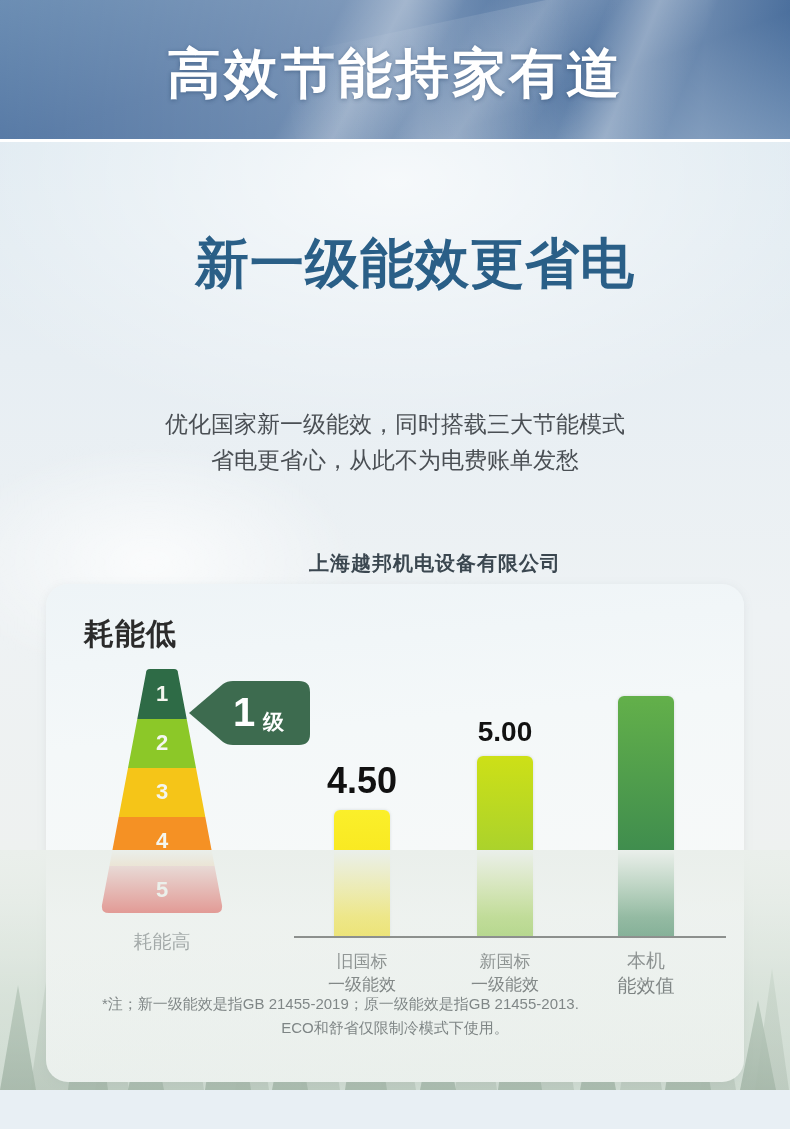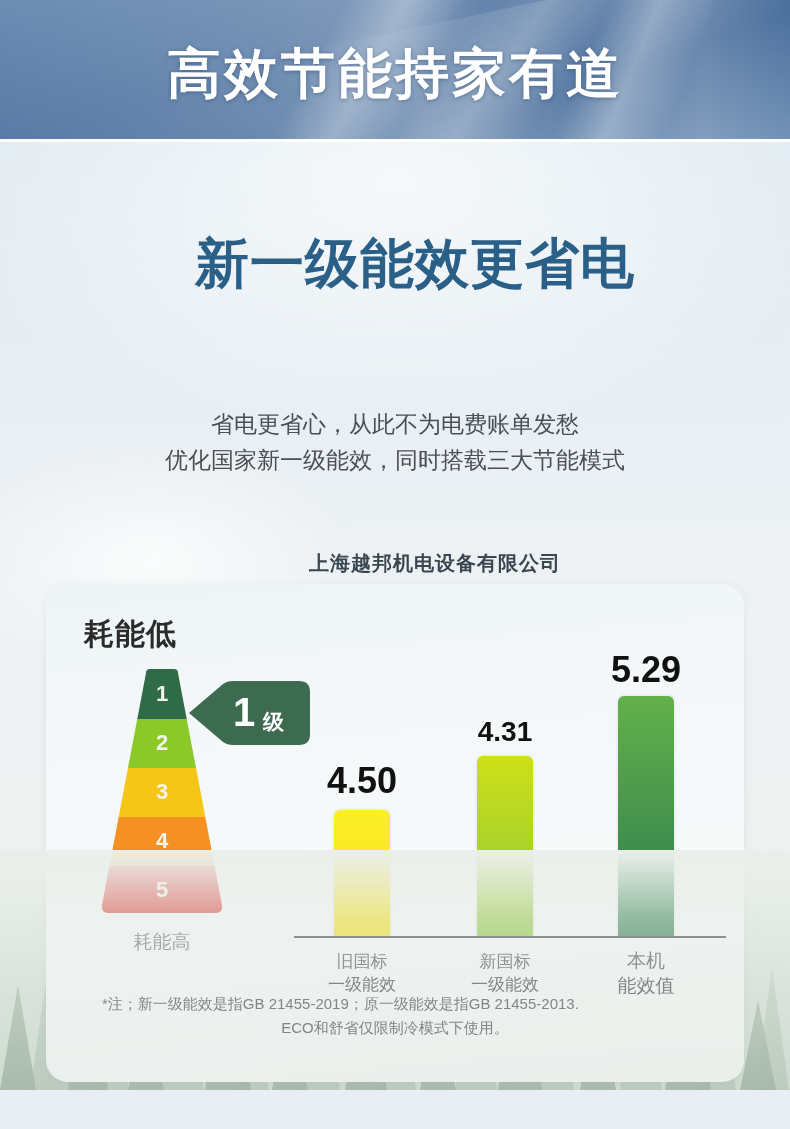--- a/index.html
+++ b/index.html
@@ -310,22 +310,22 @@
       <rect x="0" y="0" width="790" height="240" fill="#eef2ee" opacity="0.42"></rect>
     </svg>
     <div class="haze" style="background:linear-gradient(180deg,#eaefeb 0%,rgba(230,236,231,0.55) 28%,rgba(215,226,217,0.30) 60%,rgba(205,218,208,0.25) 100%);"></div>
   </div>
 
   <div class="headline">
     <span class="l1">新一级能效更省电</span>
   </div>
 
   <div class="subhead">
+    <span>优化国家新一级能效，同时搭载三大节能模式</span>
     <span>省电更省心，从此不为电费账单发愁</span>
-    <span>优化国家新一级能效，同时搭载三大节能模式</span>
   </div>
 
   <div class="company">上海越邦机电设备有限公司</div>
 
   <div class="card">
 
     <div class="card-title">耗能低</div>
 
     <div class="pyramid">
       <svg width="200" height="250" viewBox="0 0 200 250">
@@ -362,28 +362,27 @@
     <div class="chart">
 
       <div class="bar" style="left:44px;height:126px;background:linear-gradient(180deg,#fbef2a 0%,#f5dd12 100%);"></div>
       <div class="bar-value" style="left:7px;bottom:216px;font-size:36px;">4.50</div>
       <div class="bar-label" style="left:-3px;bottom:22px;">
         <span>旧国标</span>
         <span>一级能效</span>
       </div>
 
       <div class="bar" style="left:187px;height:180px;background:linear-gradient(180deg,#cde017 0%,#8cc63e 100%);"></div>
-      <div class="bar-value" style="left:150px;bottom:270px;font-size:28px;">4.31</div>
+      <div class="bar-value" style="left:150px;bottom:270px;font-size:28px;">5.00</div>
       <div class="bar-label" style="left:140px;bottom:22px;">
         <span>新国标</span>
         <span>一级能效</span>
       </div>
 
       <div class="bar" style="left:328px;height:240px;background:linear-gradient(180deg,#63b04a 0%,#2c7a50 100%);"></div>
-      <div class="bar-value" style="left:291px;bottom:327px;font-size:36px;">5.29</div>
       <div class="bar-label" style="left:281px;bottom:20px;font-size:19px;line-height:25px;">
         <span>本机</span>
         <span>能效值</span>
       </div>
 
       <div class="axis"></div>
     </div>
 
     <div class="footnote">
       <span class="fn1">*注；新一级能效是指GB 21455-2019；原一级能效是指GB 21455-2013.</span>

